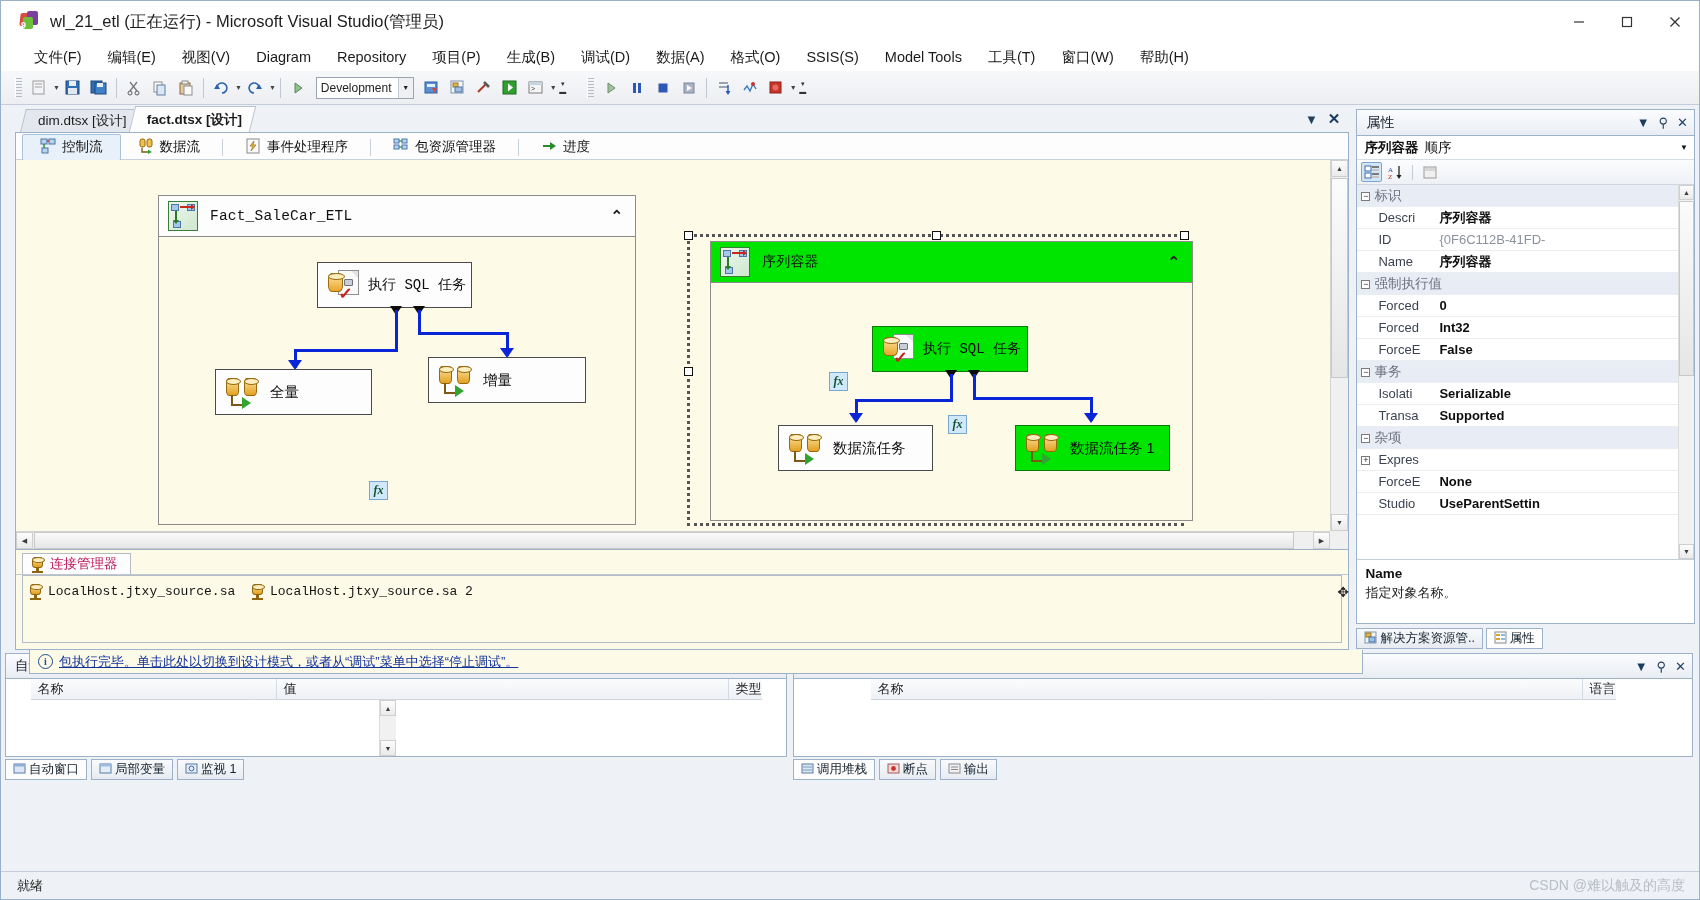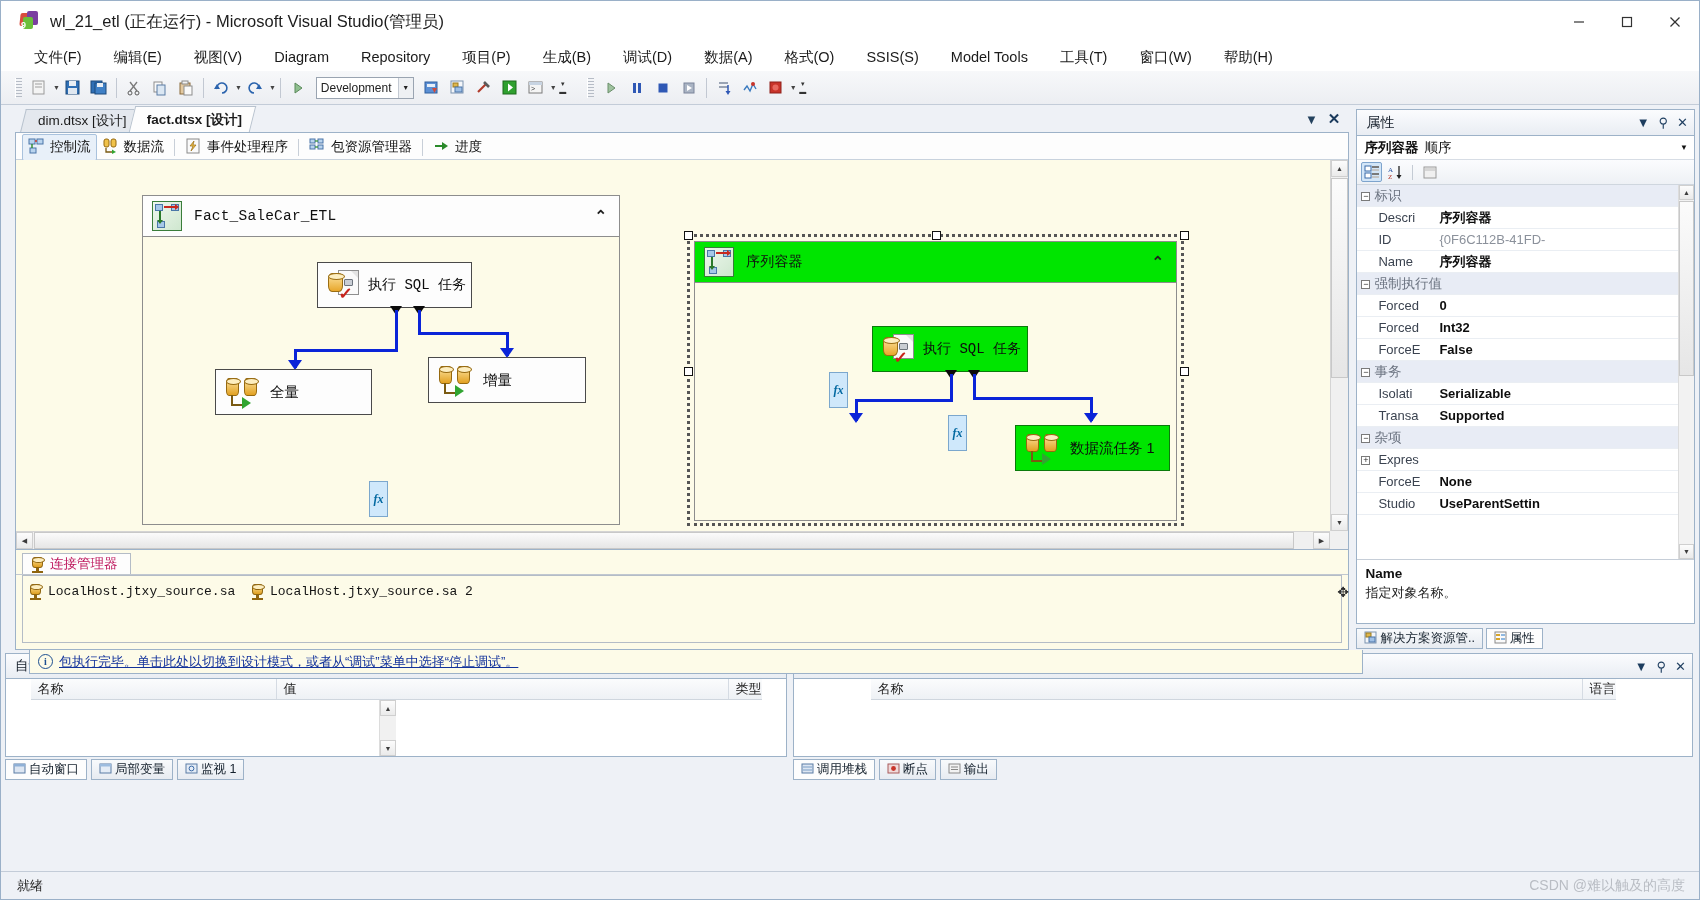--- a/index.html
+++ b/index.html
@@ -36,21 +36,21 @@
   .title-ico .nine{position:absolute;left:2px;top:9px;font-size:9px;color:#fff;font-weight:bold;}
   .title-text { font-size:16.5px; color:#1d1d1d; white-space:nowrap; }
   .win-buttons { margin-left:auto; display:flex; height:42px; }
   .win-btn { width:48px; height:42px; display:flex; align-items:center; justify-content:center;
              color:#333; font-size:16px; }
   .win-btn svg { display:block; }
 
   
   .menubar {
     height:28px; display:flex; align-items:center;
-    background:#ffffff; padding-left:24px; gap:14px;
+    background:#ffffff; padding-left:24px; gap:8px;
   }
   .menu-item {
     padding:3px 9px; font-size:14.5px; color:#1b1b1b; white-space:nowrap;
     line-height:18px;
   }
 
   
   .toolbar {
     height:34px; background:linear-gradient(#f7f8fa,#eceef2);
     display:flex; align-items:center; padding-left:10px;
@@ -102,21 +102,21 @@
   .designer {
     position:absolute; left:14px; top:27px; width:1334px; height:518px;
     background:#fdfdfd; border:1px solid #9db2c8;
     display:flex; flex-direction:column;
   }
   .view-tabs {
     height:27px; display:flex; align-items:center; gap:0; padding:2px 4px 0 6px;
     background:#fdfdfd; border-bottom:1px solid #c8d2dd;
   }
   .view-tab {
-    display:flex; align-items:center; gap:6px; padding:3px 5px; font-size:13.5px; color:#111;
+    display:flex; align-items:center; gap:6px; padding:3px 17px; font-size:13.5px; color:#111;
     white-space:nowrap;
   }
   .view-tab.sel { background:#e8f0f9; border:1px solid #a9c2dd; border-radius:2px; }
   .vt-sep { width:1px; height:17px; background:#c8cfd8; margin:0 5px; }
 
   
   .canvas-wrap { flex:1; position:relative; background:#fdfbe8; overflow:hidden; }
   .canvas {
     position:absolute; left:0; top:0; right:18px; bottom:18px;
     background:#fdfbe8; overflow:hidden;
@@ -131,20 +131,21 @@
   }
   .sc-btn { width:17px; height:17px; background:linear-gradient(#fcfcfc,#eaeaea); border:1px solid #cfcfcf;
             display:flex; align-items:center; justify-content:center; font-size:7px; color:#3c3c3c;}
   .sc-thumb { background:linear-gradient(#fbfbfb,#e6e6e6); border:1px solid #c8c8c8; }
   .corner-box { position:absolute; right:0; bottom:0; width:18px; height:18px; background:#f0f0f0; }
 
   
   .seq-container {
     position:absolute; background:#fdfbe8;
     border:1px solid #8d8d8d;
+    margin-left:16px;
   }
   .seq-head {
     height:41px; display:flex; align-items:center; padding-left:9px; gap:12px;
     border-bottom:1px solid #8d8d8d;
   }
   .seq-head.white { background:#fdfdfd; }
   .seq-head.green { background:#00e500; }
   .seq-title { font-family:"Liberation Mono", monospace; font-size:14.5px; color:#101010; letter-spacing:0.2px;}
   .seq-title.cn { font-family:"Liberation Sans", sans-serif; font-size:14px; }
   .chev { margin-left:auto; margin-right:12px; font-size:15px; color:#1e1e1e; font-weight:bold; }
@@ -192,23 +193,23 @@
   .df-ico .arr{ position:absolute; left:17px; bottom:-2px; width:0;height:0;
                 border-left:9px solid #31a531; border-top:6px solid transparent; border-bottom:6px solid transparent;}
 
   
   .ln { position:absolute; background:#0a24d8; }
   .ln.h { height:3px; }
   .ln.v { width:3px; }
   .arrowhead { position:absolute; width:0; height:0; border-left:7px solid transparent; border-right:7px solid transparent; border-top:10px solid #0a24d8;}
   .dot { position:absolute; width:0; height:0; border-left:6px solid transparent; border-right:6px solid transparent; border-top:9px solid #0b0b0b;}
   .fx {
-    position:absolute; width:19px; height:36px; background:#cfe8fb; border:1px solid #7ba7cd;
+    position:absolute; width:19px; height:19px; background:#cfe8fb; border:1px solid #7ba7cd;
     display:flex; align-items:center; justify-content:center;
-    font-family:"Liberation Serif", serif; font-style:italic; font-weight:bold; font-size:12px; color:#0369a1;
+    font-family:"Liberation Serif", serif; font-style:italic; font-weight:bold; font-size:12px; color:#14532d;
   }
 
   
   .marquee { position:absolute; border:3px dotted #555; }
   .handle { position:absolute; width:9px; height:9px; background:#fff; border:1px solid #111; }
 
   
   .conn-panel { height:100px; background:#fdfbe8; border-top:1px solid #9db2c8; position:relative; }
   .conn-tab {
     position:absolute; left:6px; top:3px; height:21px; background:#fdfdfd;
@@ -708,20 +709,30 @@
             <div class="ln v" style="left:839px; top:239px; height:22px;"></div>
             <div class="arrowhead" style="left:833px; top:253px;"></div>
             <div class="fx" style="left:813px; top:212px;">fx</div>
             <div class="fx" style="left:932px; top:255px;">fx</div>
 
             <div class="ln v" style="left:957px; top:214px; height:26px;"></div>
             <div class="ln h" style="left:957px; top:237px; width:120px;"></div>
             <div class="ln v" style="left:1074px; top:237px; height:24px;"></div>
             <div class="arrowhead" style="left:1068px; top:253px;"></div>
 
+            <div class="node" style="left:762px; top:265px; width:155px; height:46px;">
+              <span class="df-ico">
+                <span class="c c1"></span>
+                  <span class="c c2"></span>
+                  <span class="hook"></span>
+                  <span class="hook2"></span>
+                  <span class="arr"></span>
+              </span>
+              <span class="node-label cn">数据流任务</span>
+            </div>
 
             <div class="node green" style="left:999px; top:265px; width:155px; height:46px;">
               <span class="df-ico">
                 <span class="c c1"></span>
                   <span class="c c2"></span>
                   <span class="hook"></span>
                   <span class="hook2"></span>
                   <span class="arr"></span>
               </span>
               <span class="node-label cn">数据流任务 1</span>

